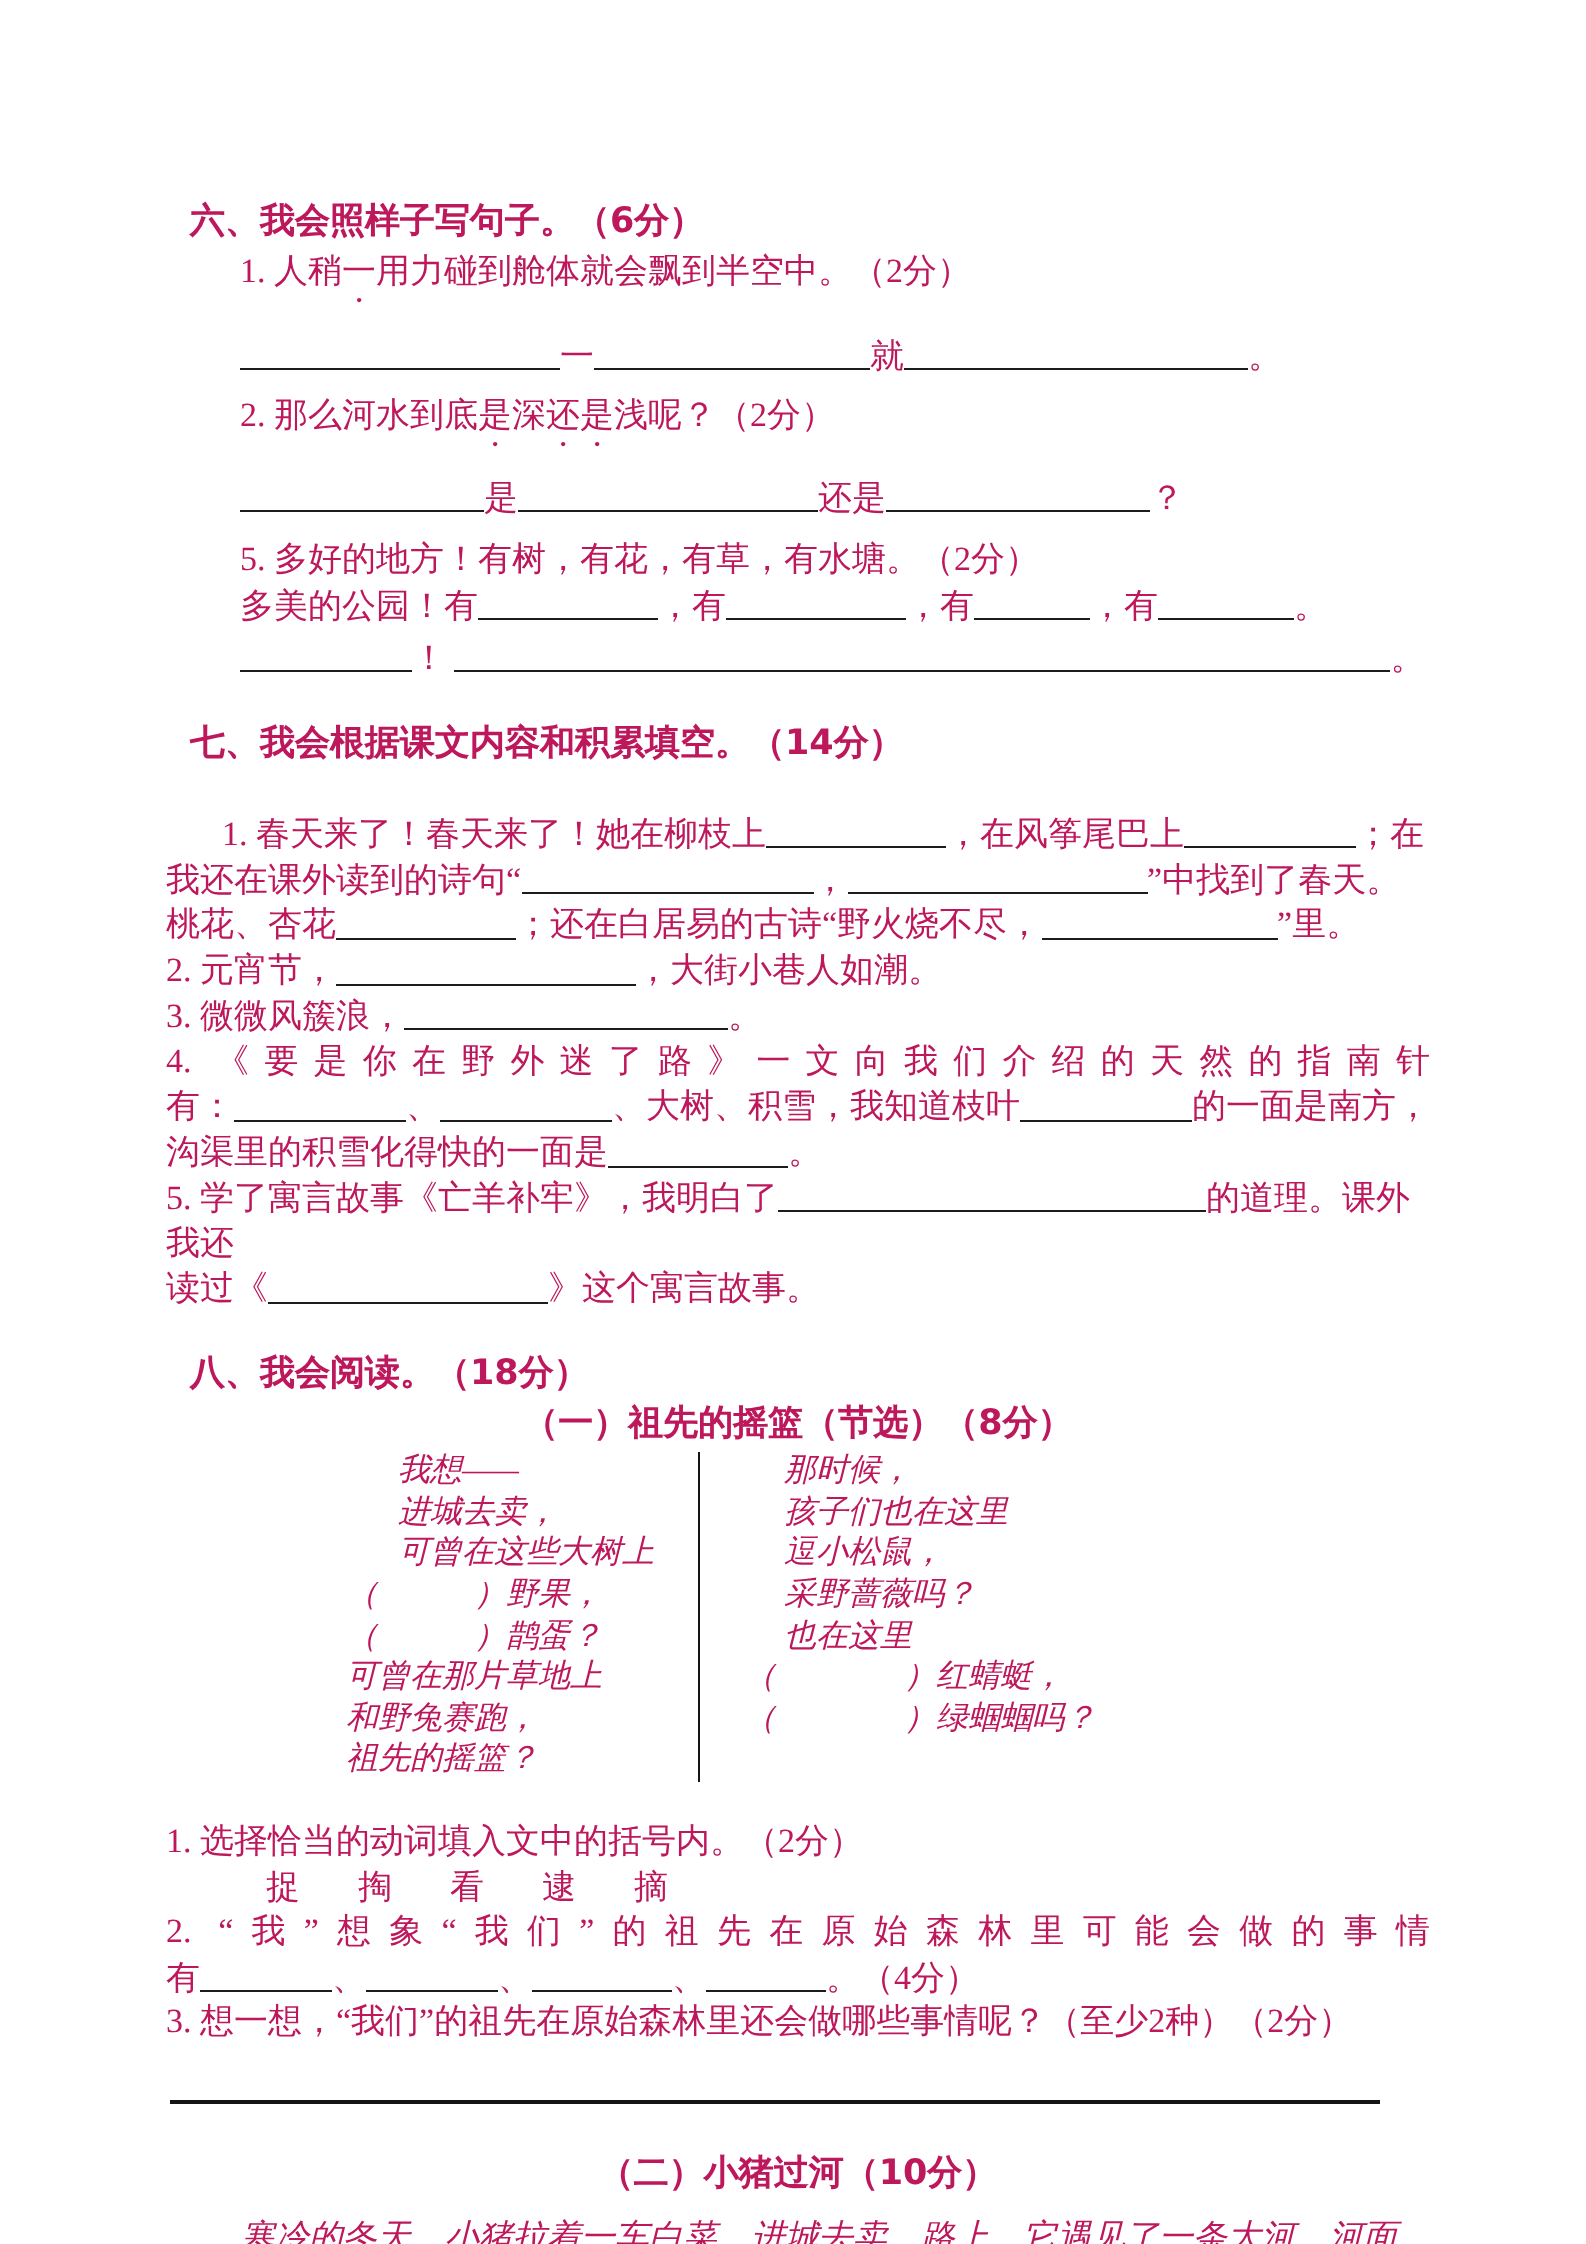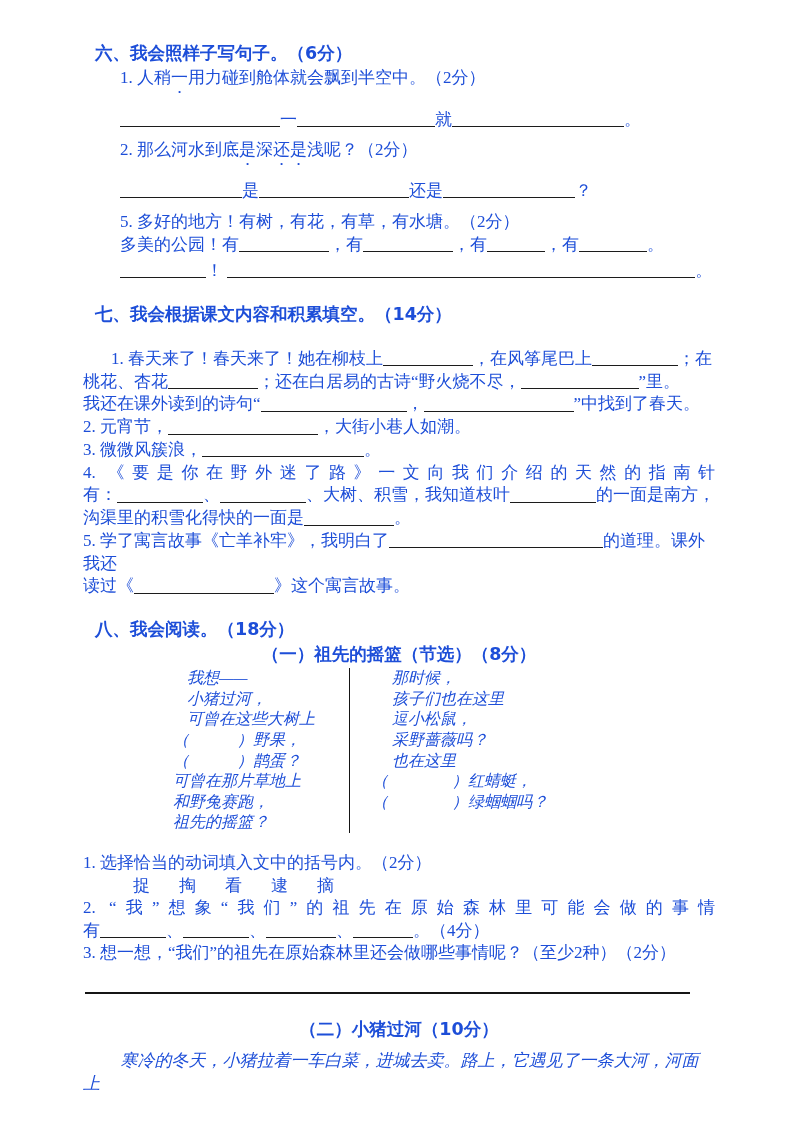--- a/index.html
+++ b/index.html
@@ -1,25 +1,25 @@
 <!DOCTYPE html>
 <html lang="zh"><head>
 <meta charset="utf-8">
 <style>
   html,body{margin:0;padding:0;background:#e8e8e8;}
   .page{
     position:relative;
     width:793px;height:1122px;
     margin:0 auto;
     background:#ffffff;
-    color:#1d4ed8;
+    color:#be185d;
     font-family:"Liberation Serif","DejaVu Serif",serif;
     font-size:17px;
     box-sizing:border-box;
-    padding:42px 78px 0 83px;
+    padding:100px 78px 0 83px;
     overflow:hidden;
   }
   .hdr{
     font-family:"DejaVu Sans","Liberation Sans",sans-serif;
     font-weight:bold;
     font-size:17.5px;
     line-height:22px;
     margin-left:12px;
   }
   .line{line-height:22.5px;}
@@ -49,21 +49,21 @@
   .spread{text-align:justify;text-align-last:justify;width:100%;}
   .poem{
     display:flex;
     margin-left:90px;
     font-size:16px;
     line-height:20.6px;
   }
   .poem-left{width:176px;}
   .poem-sep{border-left:1.8px solid #151515;}
   .poem-right{padding-left:42px;}
-  .poem-left .pline:nth-child(-n+3){margin-left:14px;}
+  .poem-left .pline:nth-child(-n+3){margin-left:26px;}
   .poem-right .pline:nth-child(n+6){margin-left:-20px;}
   .verbs{margin-left:50px;letter-spacing:6px;line-height:22.5px;}
   .answer-rule{
     border-bottom:2px solid #151515;
     width:605px;
     margin:27px 0 0 2px;
     height:0;
   }
   .para{line-height:23.2px;}
   .para .pline:first-child{text-indent:2.2em;}
@@ -77,37 +77,37 @@
   <div class="line ml37" style="margin-top:3px">1. 人稍<span class="emdot">一</span>用力碰到舱体就会飘到半空中。（2分）</div>
   <div class="line ml37" style="margin-top:12px"><span class="blank" style="width: 160px;"></span>一<span class="blank" style="width: 138px;"></span>就<span class="blank" style="width: 172px;"></span>。</div>
   <div class="line ml37" style="margin-top:7px">2.  那么河水到底<span class="emdot">是</span>深<span class="emdot">还是</span>浅呢？（2分）</div>
   <div class="line ml37" style="margin-top:11px"><span class="blank" style="width: 122px;"></span>是<span class="blank" style="width: 150px;"></span>还是<span class="blank" style="width: 132px;"></span>？</div>
   <div class="line ml37" style="margin-top:8px">5. 多好的地方！有树，有花，有草，有水塘。（2分）</div>
   <div class="line ml37" style="margin-top:1px">多美的公园！有<span class="blank" style="width: 90px;"></span>，有<span class="blank" style="width: 90px;"></span>，有<span class="blank" style="width: 58px;"></span>，有<span class="blank" style="width: 68px;"></span>。</div>
   <div class="line ml37" style="margin-top:3px"><span class="blank" style="width: 86px;"></span>！ <span class="blank" style="width: 468px;"></span>。</div>
 
   <div class="hdr" style="margin-top:20px">七、我会根据课文内容和积累填空。（14分）</div>
   <div class="line ml28" style="margin-top:23px">1. 春天来了！春天来了！她在柳枝上<span class="blank" style="width: 90px;"></span>，在风筝尾巴上<span class="blank" style="width: 86px;"></span>；在</div>
+  <div class="line">我还在课外读到的诗句“<span class="blank" style="width: 146px;"></span>，<span class="blank" style="width: 150px;"></span>”中找到了春天。</div>
   <div class="line">桃花、杏花<span class="blank" style="width: 90px;"></span>；还在白居易的古诗“野火烧不尽，<span class="blank" style="width: 118px;"></span>”里。</div>
-  <div class="line">我还在课外读到的诗句“<span class="blank" style="width: 146px;"></span>，<span class="blank" style="width: 150px;"></span>”中找到了春天。</div>
   <div class="line">2. 元宵节，<span class="blank" style="width: 150px;"></span>，大街小巷人如潮。</div>
   <div class="line">3. 微微风簇浪，<span class="blank" style="width: 162px;"></span>。</div>
   <div class="line spread">4. 《要是你在野外迷了路》一文向我们介绍的天然的指南针</div>
   <div class="line">有：<span class="blank" style="width: 86px;"></span>、<span class="blank" style="width: 86px;"></span>、大树、积雪，我知道枝叶<span class="blank" style="width: 86px;"></span>的一面是南方，</div>
   <div class="line">沟渠里的积雪化得快的一面是<span class="blank" style="width: 90px;"></span>。</div>
   <div class="line">5. 学了寓言故事《亡羊补牢》，我明白了<span class="blank" style="width: 214px;"></span>的道理。课外我还</div>
   <div class="line">读过《<span class="blank" style="width: 140px;"></span>》这个寓言故事。</div>
 
   <div class="hdr" style="margin-top:20px">八、我会阅读。（18分）</div>
   <div class="center-title" style="margin-top:3px">（一）祖先的摇篮（节选）（8分）</div>
 
   <div class="poem kai" style="margin-top:3px">
     <div class="poem-left">
         <div class="pline">我想——</div>
-        <div class="pline">小猪过河，</div>
+        <div class="pline">进城去卖，</div>
         <div class="pline">可曾在这些大树上</div>
         <div class="pline">（　　　）野果，</div>
         <div class="pline">（　　　）鹊蛋？</div>
         <div class="pline">可曾在那片草地上</div>
         <div class="pline">和野兔赛跑，</div>
         <div class="pline">祖先的摇篮？</div>
       </div>
     <div class="poem-sep"></div>
     <div class="poem-right">
         <div class="pline">那时候，</div>

